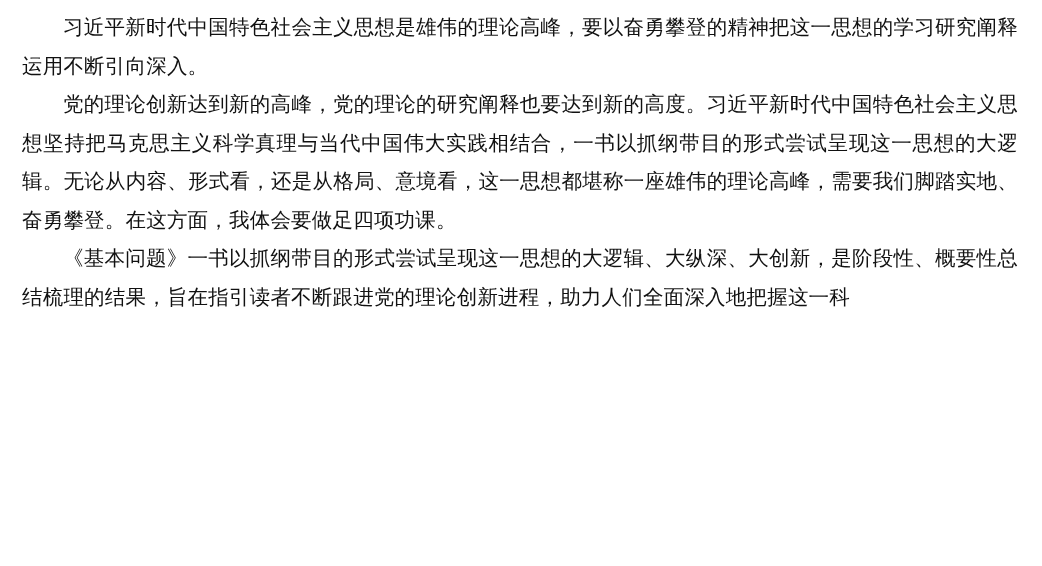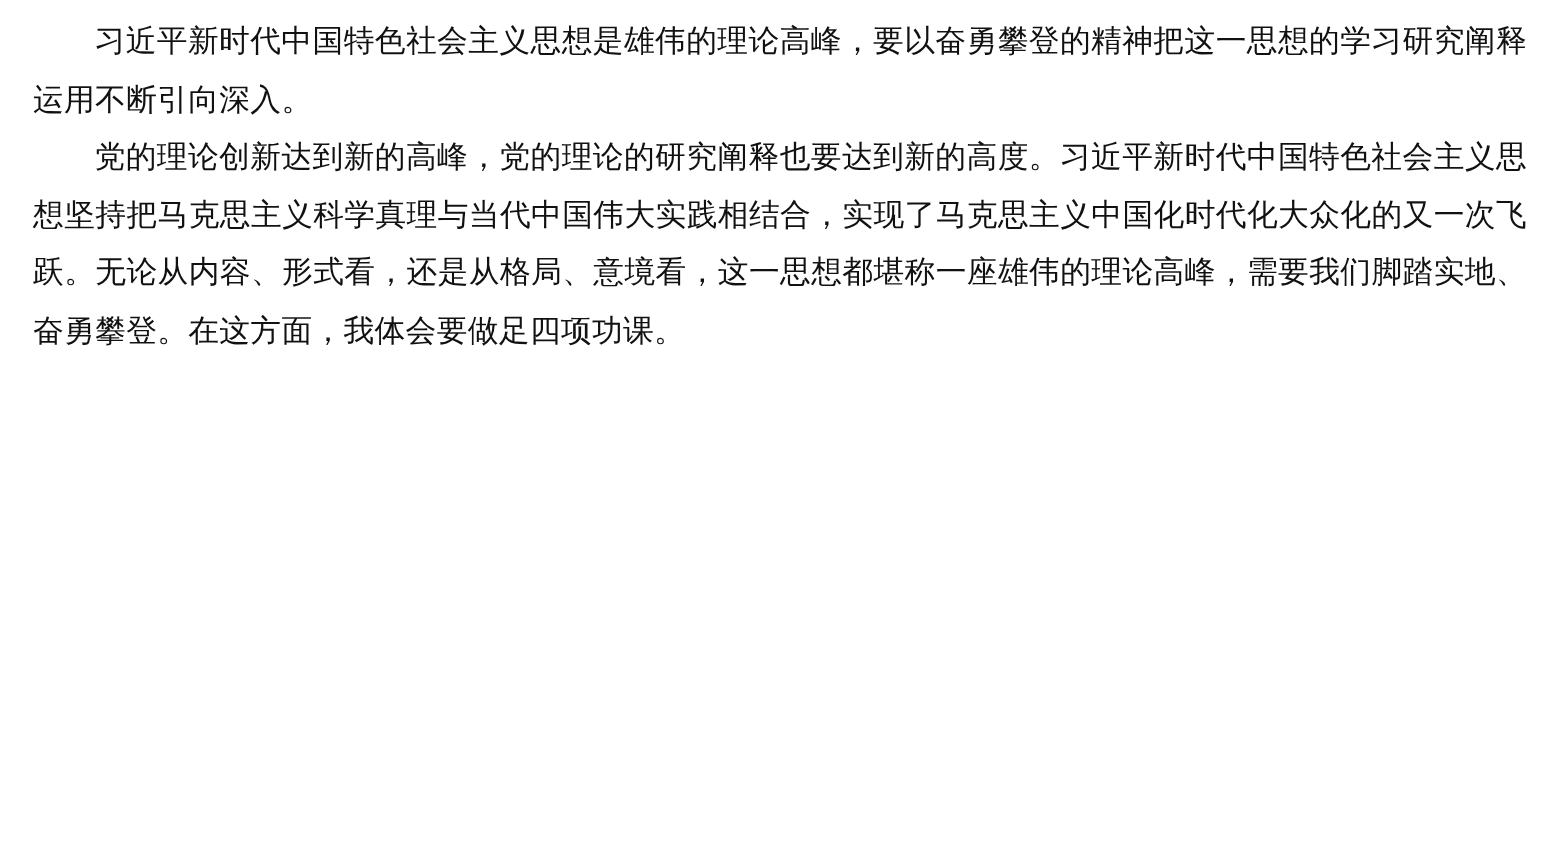--- a/index.html
+++ b/index.html
@@ -35,15 +35,16 @@
     text-align: justify;
     text-justify: inter-ideograph;
   }
 </style>
 </head>
 <body>
 
 <div class="page">
   <div class="doc-body">
     <p class="para">习近平新时代中国特色社会主义思想是雄伟的理论高峰，要以奋勇攀登的精神把这一思想的学习研究阐释运用不断引向深入。</p>
-    <p class="para">党的理论创新达到新的高峰，党的理论的研究阐释也要达到新的高度。习近平新时代中国特色社会主义思想坚持把马克思主义科学真理与当代中国伟大实践相结合，实现了马克思主义中国化时代化大众化的又一次飞跃。无论从内容、形式看，还是从格局、意境看，这一思想都堪称一座雄伟的理论高峰，需要我们脚踏实地、奋勇攀登。在这方面，我体会要做足四项功课。</p>
+    <p class="para">党的理论创新达到新的高峰，党的理论的研究阐释也要达到新的高度。习近平新时代中国特色社会主义思想坚持把马克思主义科学真理与当代中国伟大实践相结合，一书以抓纲带目的形式尝试呈现这一思想的大逻辑。无论从内容、形式看，还是从格局、意境看，这一思想都堪称一座雄伟的理论高峰，需要我们脚踏实地、奋勇攀登。在这方面，我体会要做足四项功课。</p>
+    <p class="para">《基本问题》一书以抓纲带目的形式尝试呈现这一思想的大逻辑、大纵深、大创新，是阶段性、概要性总结梳理的结果，旨在指引读者不断跟进党的理论创新进程，助力人们全面深入地把握这一科</p>
   </div>
 </div>
 
 </body></html>

